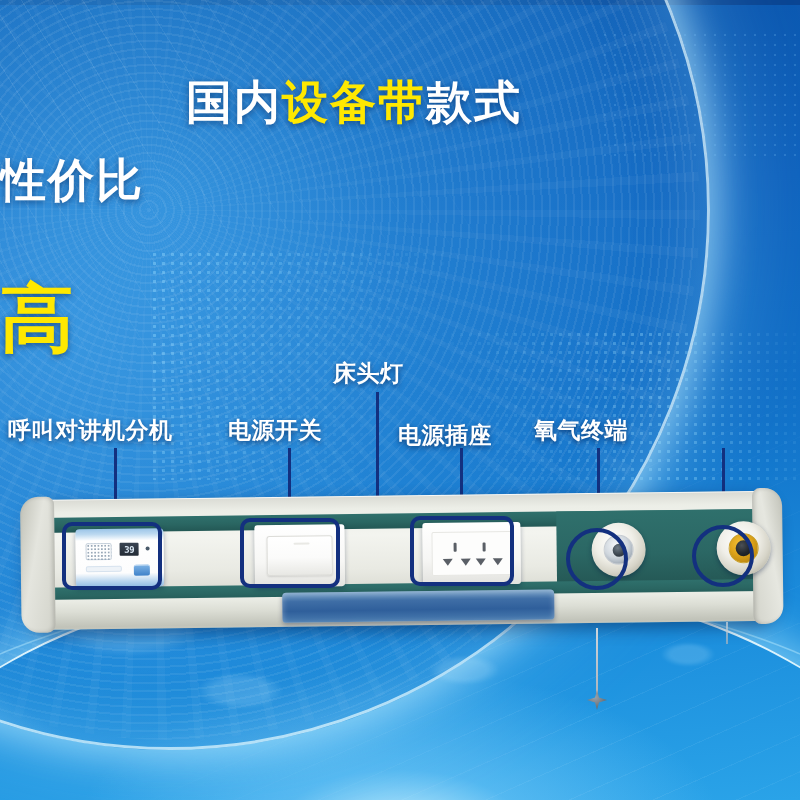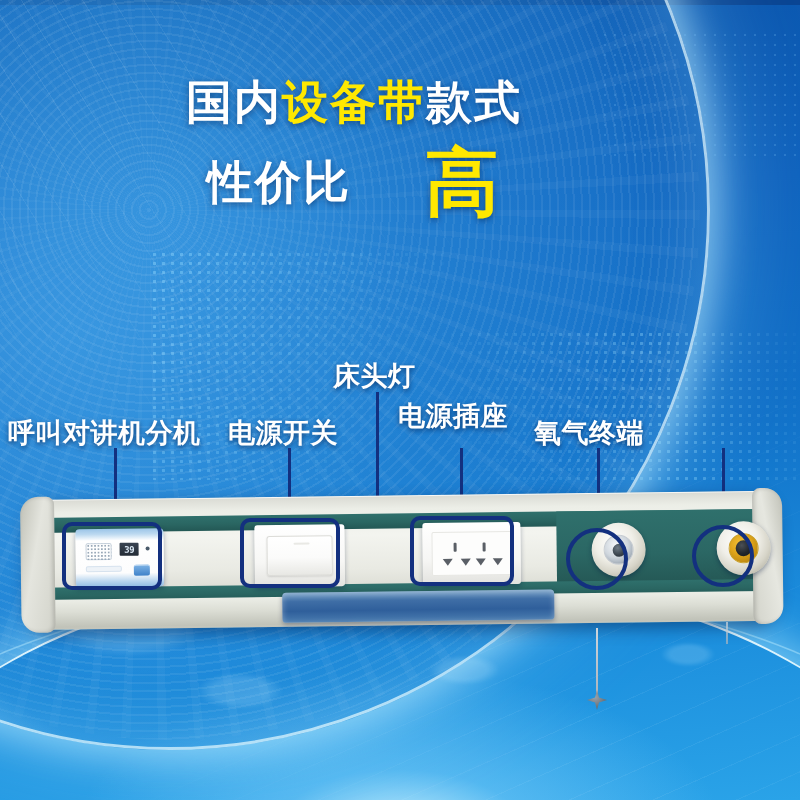--- a/index.html
+++ b/index.html
@@ -104,27 +104,27 @@
   
   .headline { position: absolute; left: 0; top: 78px; width: 708px; text-align: center; }
   .h-line1 {
     font-size: 46px; font-weight: 700; letter-spacing: 2px; line-height: 1.08;
     color: #ffffff; text-shadow: 0 2px 6px rgba(0,30,80,0.55);
   }
   .h-line1 .accent { color: #ffe800; }
   .h-line2 {
     margin-top: 22px; font-size: 46px; font-weight: 700; letter-spacing: 2px;
     color: #ffffff; text-shadow: 0 2px 6px rgba(0,30,80,0.55);
-    display: flex; justify-content: center; align-items: center; gap: 74px;
+    display: flex; justify-content: center; align-items: flex-start; gap: 74px; flex-direction: column;
   }
   .h-big { color: #ffe800; font-size: 74px; font-weight: 700; line-height: .9; }
 
   
   .label {
-    position: absolute; color: #ffffff; font-weight: 700; font-size: 27px;
+    position: absolute; color: #ffffff; font-weight: 700; font-size: 23px;
     letter-spacing: .5px; white-space: nowrap;
     text-shadow: 0 2px 5px rgba(0,25,70,0.65);
   }
   .leader { position: absolute; width: 3px; background: #13307f; }
 
   
   #panel {
     position: absolute; left: 26px; top: 500px; width: 750px; height: 130px;
     transform: rotate(-0.7deg); transform-origin: 0 0;
   }
@@ -270,21 +270,21 @@
     <div class="h-line1"><span>国内</span><span class="accent">设备带</span><span>款式</span></div>
     <div class="h-line2">
       <span>性价比</span>
       <span class="h-big">高</span>
     </div>
   </div>
 
   <div class="label" style="left:228px; top:415px;">电源开关</div>
   <div class="label" style="left:8px;  top:415px;">呼叫对讲机分机</div>
   <div class="label" style="left:333px; top:358px;">床头灯</div>
-  <div class="label" style="left:398px; top:398px;">电源插座</div>
+  <div class="label" style="left:398px; top:420px;">电源插座</div>
   <div class="label" style="left:534px; top:415px;text-align:center;">氧气终端</div>
 
   <div class="leader" style="left:114px; top:448px; height:80px;"></div>
   <div class="leader" style="left:288px; top:448px; height:78px;"></div>
   <div class="leader" style="left:376px; top:392px; height:212px;"></div>
   <div class="leader" style="left:460px; top:448px; height:76px;"></div>
   <div class="leader" style="left:597px; top:448px; height:86px;"></div>
   <div class="leader" style="left:722px; top:448px; height:86px;"></div>
 
   <div id="panel">

